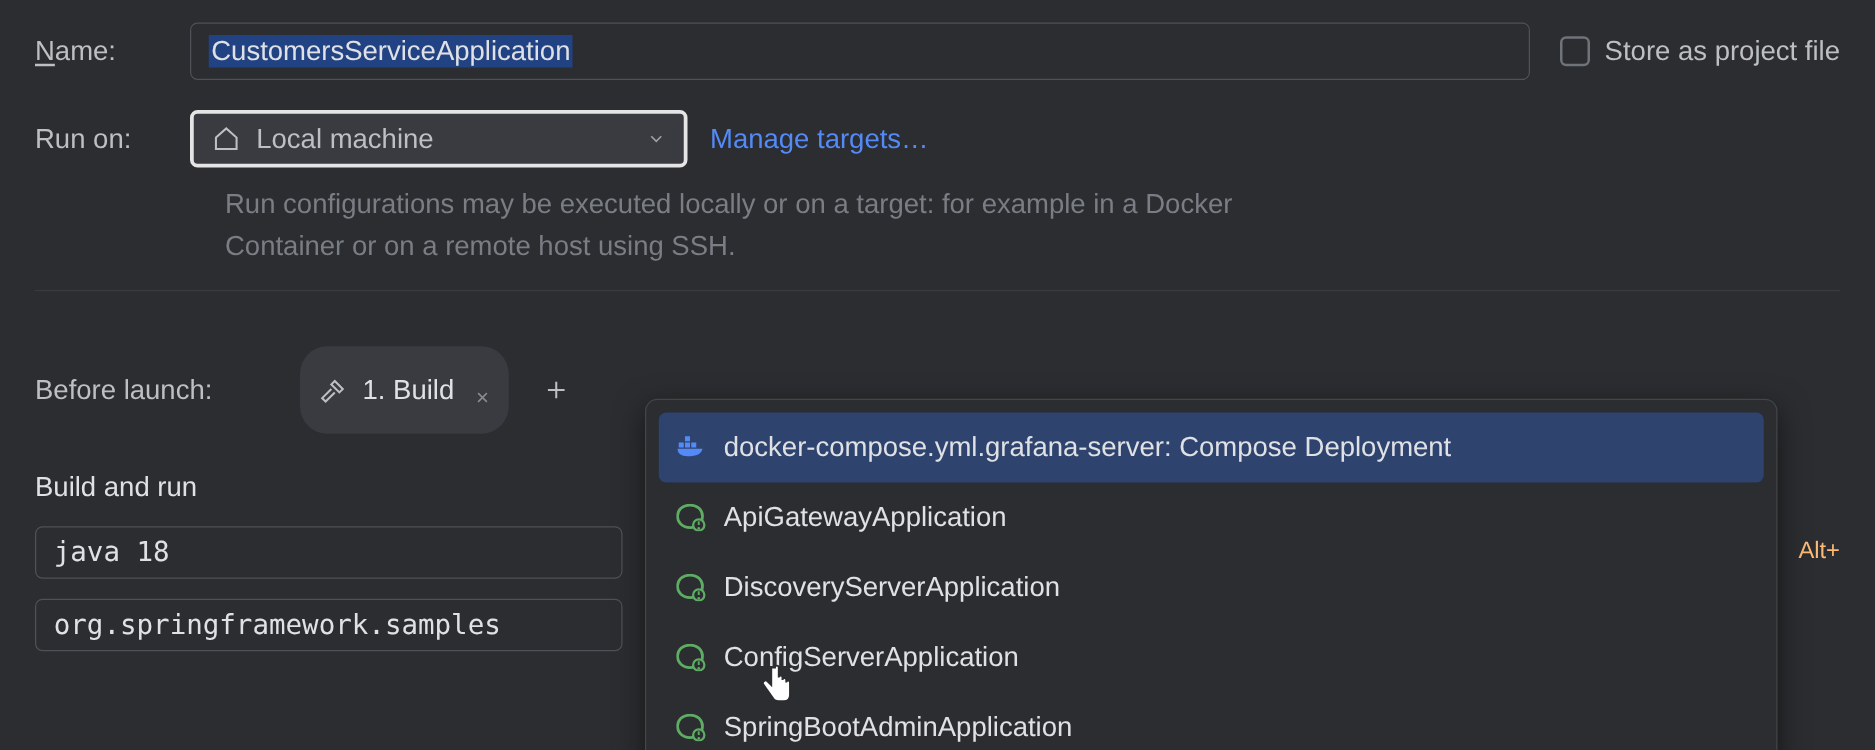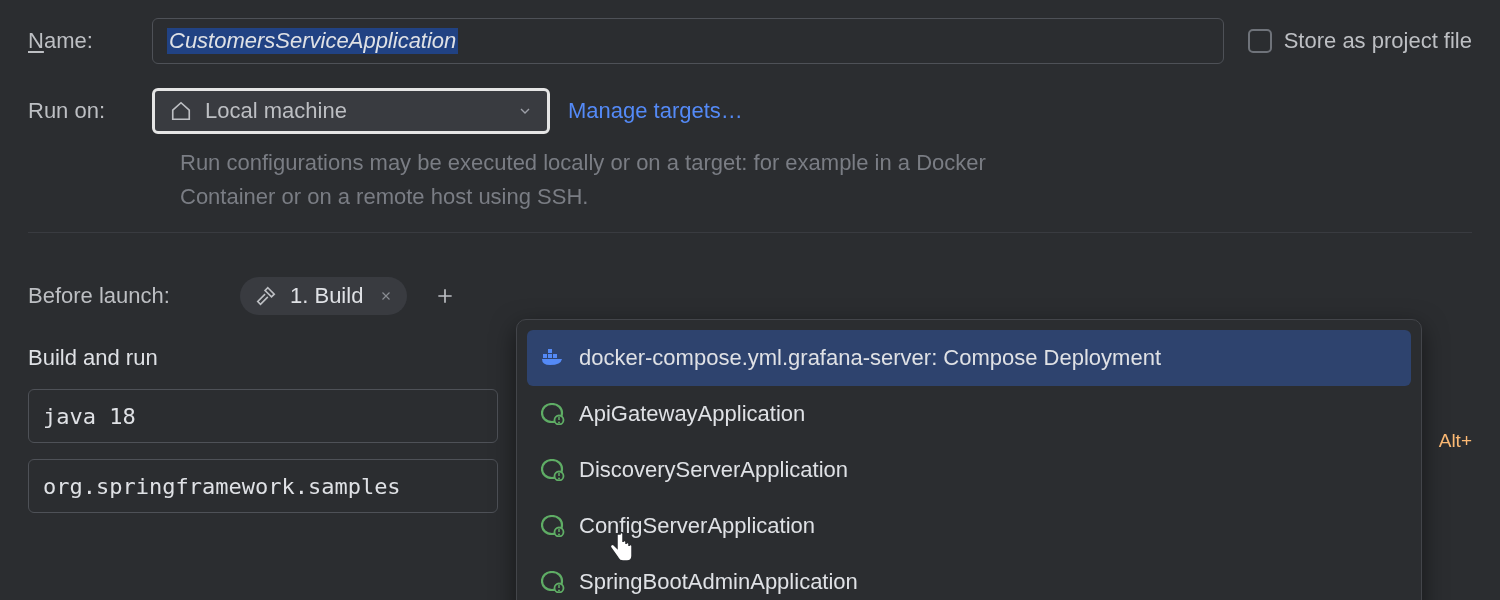--- a/index.html
+++ b/index.html
@@ -25,21 +25,20 @@
     border-radius: 6px;
     padding: 0 14px;
     margin-right: 24px;
     display: flex;
     align-items: center;
   }
   .input-name span {
     color: #dfe1e5;
     background: #214283;
     padding: 0 2px;
-    font-style: italic;
   }
   .checkbox-wrap { display: flex; align-items: center; gap: 12px; }
   .checkbox {
     width: 24px; height: 24px;
     border: 2px solid #6f737a;
     border-radius: 5px;
     background: transparent;
   }
   .dropdown {
     display: flex; align-items: center;
@@ -62,36 +61,36 @@
     margin-bottom: 10px;
     max-width: 820px;
   }
   .divider {
     border: none;
     border-top: 1px solid #393b40;
     margin: 18px 0 22px 0;
   }
   .chip {
     display: inline-flex;
-    align-items: center;
+    align-items: flex-end;
     gap: 12px;
     background: #393b40;
     border-radius: 22px;
-    padding: 6px 14px;
+    padding: 22px 14px;
     color: #dfe1e5;
   }
   .chip .x { color: #8a8d93; margin-left: 4px; }
   .plus { color: #bdbfc3; margin-left: 28px; font-size: 26px; }
   .section-title { color: #dfe1e5; margin: 30px 0 18px 0; font-weight: 500; }
   .mono-input {
     font-family: ui-monospace, Menlo, Consolas, monospace;
     background: #2b2d30;
     border: 1px solid #4e5157;
     border-radius: 6px;
-    height: 54px;
+    height: 42px;
     padding: 0 14px;
     display: flex;
     align-items: center;
     width: 470px;
     margin-bottom: 16px;
     overflow: hidden;
     white-space: nowrap;
   }
   .mono-input .main { color: #dfe1e5; }
   .mono-input .dim { color: #6f737a; }

